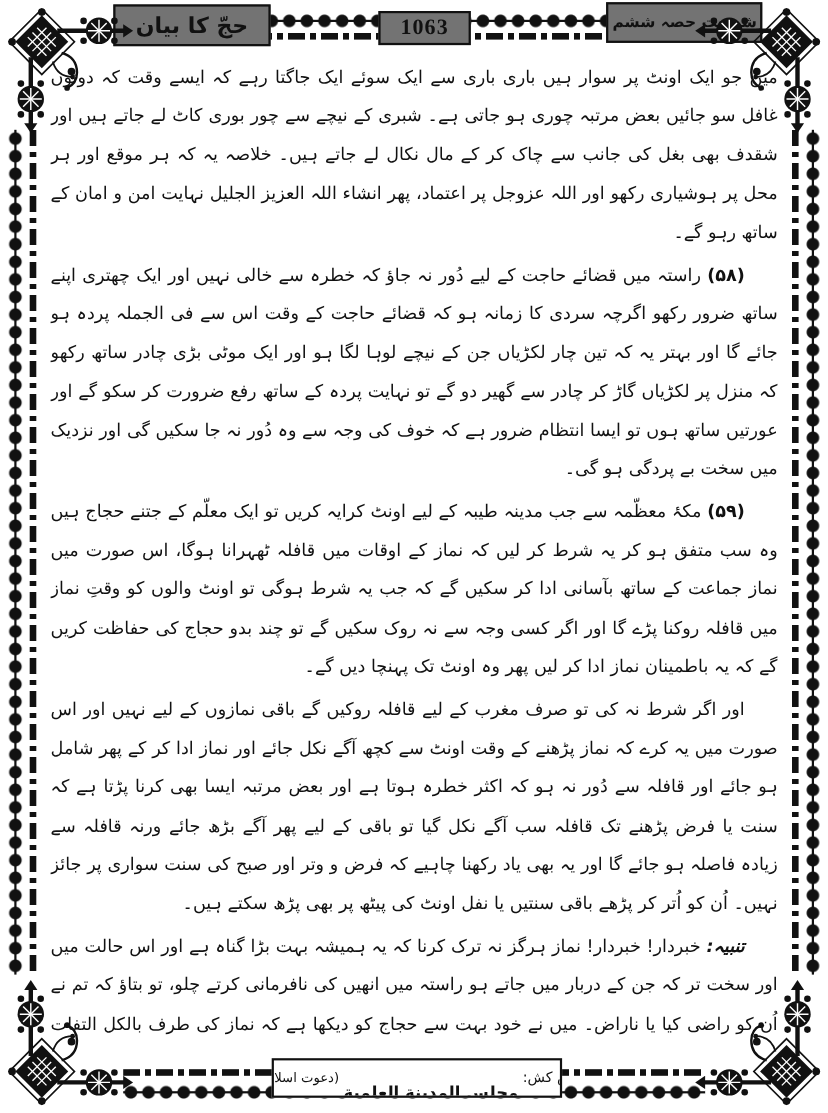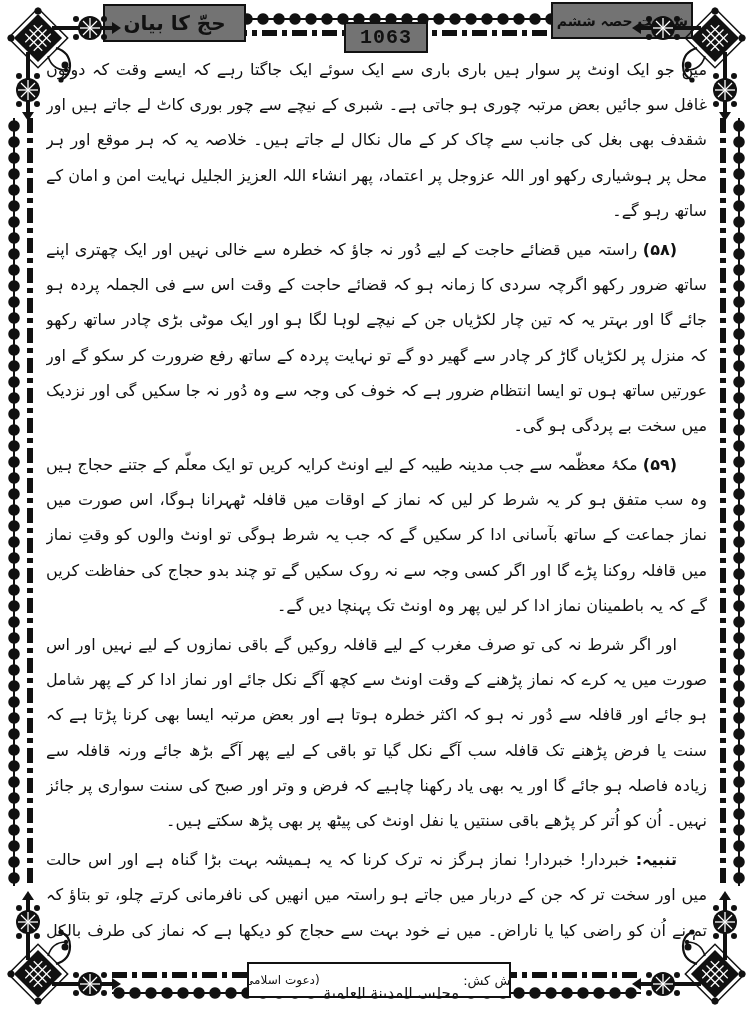--- a/index.html
+++ b/index.html
@@ -61,51 +61,51 @@
   .header-dashdot { left:112px; right:112px; top:30px; }
   .hbox {
     position:absolute; z-index:2;
     background:#737373;
     border:2.5px solid #111;
     display:flex; align-items:center; justify-content:center;
     white-space:nowrap; overflow:hidden;
     font-weight:bold;
   }
   .box-chapter { left:103px; top:4px;  width:143px; height:38px; font-size:20px; }
-  .box-pagenum { left:344px; top:22px; width:84px;  height:31px; font-size:20px; direction:ltr;
-                 font-family:Liberation Mono, monospace; letter-spacing:1px; }
+  .box-pagenum { left:344px; top:10px; width:84px;  height:31px; font-size:20px; direction:ltr;
+                 font-family:Liberation Serif, serif; letter-spacing:1px; }
   .box-book    { left:551px; top:2px;  width:142px; height:37px; font-size:14px; }
 
   
   .footer-dashdot { left:112px; right:112px; bottom:34px; }
   .footer-beads   { left:112px; right:112px; bottom:12px; }
   .box-footer {
     position:absolute; z-index:2; left:247px; bottom:14px;
     width:264px; height:36px;
     background:#fff; border:2px solid #111;
     display:flex; align-items:center; justify-content:center;
     gap:4px; white-space:nowrap; overflow:hidden;
   }
   .footer-prefix { font-size:13px; }
-  .footer-pub    { font-size:15px; font-weight:normal;margin-top:25px; }
+  .footer-pub    { font-size:15px; font-weight:bold;margin-top:25px; }
   .footer-suffix { font-size:12px; }
 
   
   .content {
     position:absolute; z-index:2;
     left:46px; right:46px; top:52px; height:902px;
     overflow:hidden;
     text-align:justify;
     font-size:16px;
     line-height:2.2;
   }
   .content p { margin:0 0 4px 0; }
   .para-indent { text-indent:30px; }
   .para-label { font-weight:bold; }
-  .para-label.bold { font-weight:bold; }
+  .para-label.bold { font-weight:bold;font-style:italic; }
 </style>
 </head>
 <body>
 
 <div class="page">
 
   <svg width="0" height="0" style="position:absolute" aria-hidden="true">
     <defs>
       <g id="corner-art">
 

